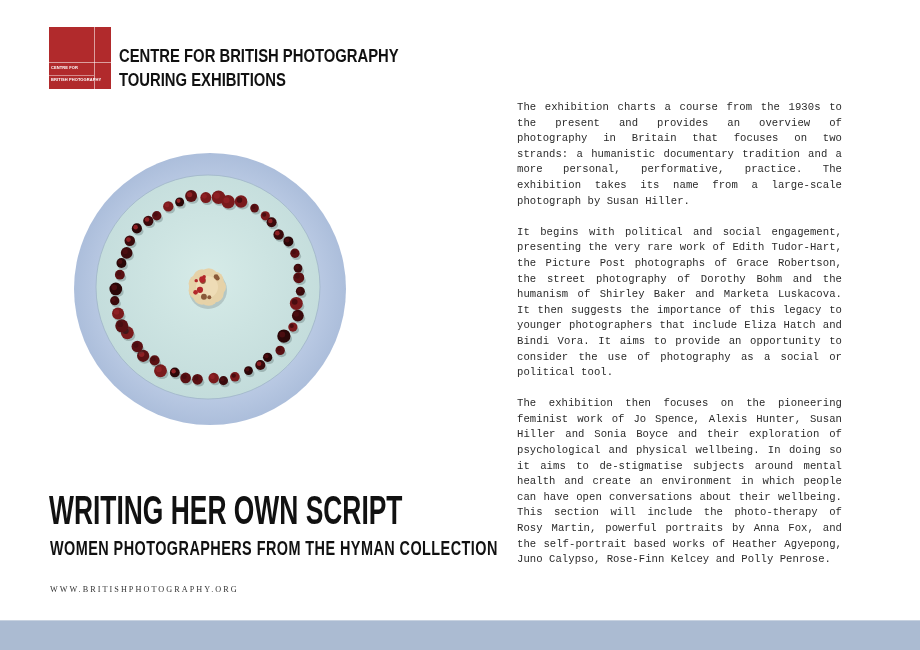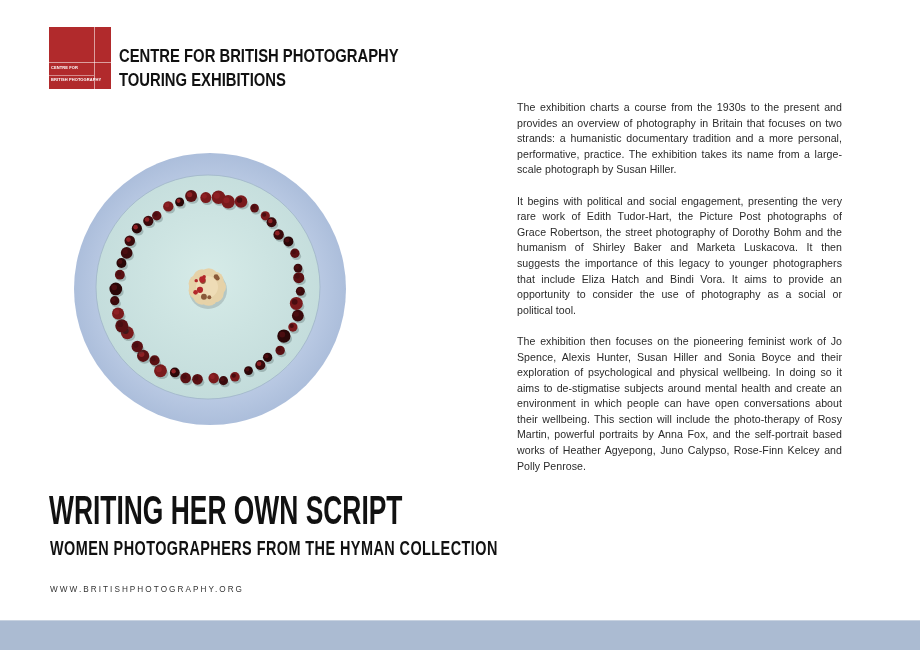--- a/index.html
+++ b/index.html
@@ -110,34 +110,34 @@
       color: #111111;
       white-space: nowrap;
       transform-origin: 0 0;
       transform: scaleX(0.74);
       letter-spacing: 0.6px;
     }
     .url {
       position: absolute;
       left: 50px;
       top: 585px;
-      font-family: Liberation Sans, sans-serif;
+      font-family: Liberation Serif, serif;
       font-size: 8.2px;
       line-height: 10px;
       letter-spacing: 2.05px;
       color: #333333;
       white-space: nowrap;
     }
 
     .body-text {
       position: absolute;
       left: 517px;
       top: 100px;
       width: 325px;
-      font-family: Liberation Sans, sans-serif;
+      font-family: Liberation Mono, monospace;
       font-size: 10.6px;
       line-height: 15.6px;
       color: #2a2a2a;
       text-align: justify;
       letter-spacing: 0.05px;
     }
     .body-text p {
       margin: 0 0 15.6px 0;
       text-align-last: left;
     }

